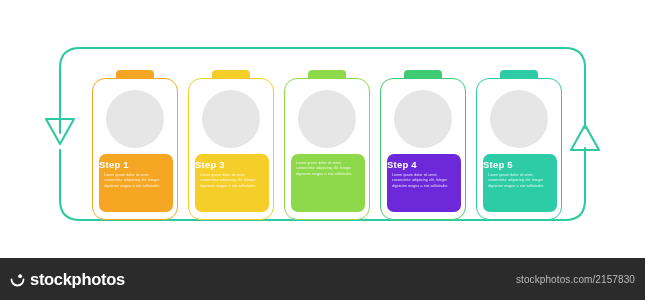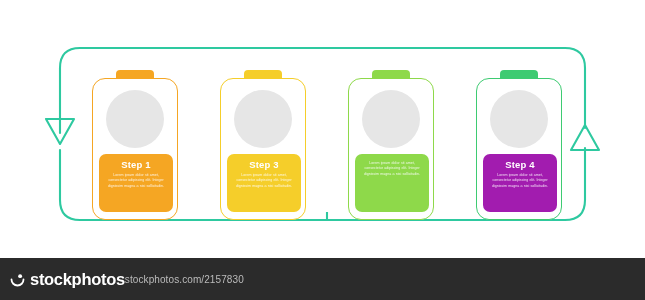--- a/index.html
+++ b/index.html
@@ -70,21 +70,21 @@
     background: #e6e6e6;
   }
   .card-label {
     position: absolute;
     left: 6px;
     bottom: 7px;
     width: 74px;
     height: 58px;
     border-radius: 7px;
     padding-top: 5px;
-    text-align: center;
+    text-align: left;
     color: #ffffff;
   }
   .card-step {
     font-size: 9.5px;
     font-weight: bold;
     line-height: 12px;
     letter-spacing: .2px;
   }
   .card-desc {
     margin-top: 2px;
@@ -96,20 +96,21 @@
   }
 
   
   #footer {
     position: absolute;
     left: 0; top: 258px;
     width: 645px; height: 42px;
     background: #2b2b2b;
     display: flex;
     align-items: center;
+    justify-content: space-between;
     padding: 0 10px;
   }
   #logo {
     display: flex;
     align-items: center;
     gap: 5px;
   }
   #logo-mark {
     position: relative;
     width: 15px; height: 15px;
@@ -181,27 +182,37 @@
           <div class="card-label" style="background:#8ed94a">
             <div class="card-desc">Lorem ipsum dolor sit amet, consectetur adipiscing elit. Integer dignissim magna a nisi sollicitudin.</div>
           </div>
         </div>
       </div>
 
       <div class="card">
         <div class="card-tab" style="background:#3ecb72"></div>
         <div class="card-body" style="border-color:#3ecb72">
           <div class="card-photo"></div>
-          <div class="card-label" style="background:#a21caf">
+          <div class="card-label" style="background:#6d28d9">
             <div class="card-step">Step 4</div>
             <div class="card-desc">Lorem ipsum dolor sit amet, consectetur adipiscing elit. Integer dignissim magna a nisi sollicitudin.</div>
           </div>
         </div>
       </div>
 
+      <div class="card">
+        <div class="card-tab" style="background:#2dcca7"></div>
+        <div class="card-body" style="border-color:#2dcca7">
+          <div class="card-photo"></div>
+          <div class="card-label" style="background:#2dcca7">
+            <div class="card-step">Step 5</div>
+            <div class="card-desc">Lorem ipsum dolor sit amet, consectetur adipiscing elit. Integer dignissim magna a nisi sollicitudin.</div>
+          </div>
+        </div>
+      </div>
 
     </div>
   </div>
 
   <div id="footer">
     <div id="logo">
       <div id="logo-mark">
         <svg viewBox="0 0 20 20" width="15" height="15">
           <circle cx="13.5" cy="5.5" r="2.6" fill="#ffffff"></circle>
           <path d="M 2 8 A 8 8 0 0 0 18 8" fill="none" stroke="#ffffff" stroke-width="2.4" stroke-linecap="round" transform="translate(0,2)"></path>

